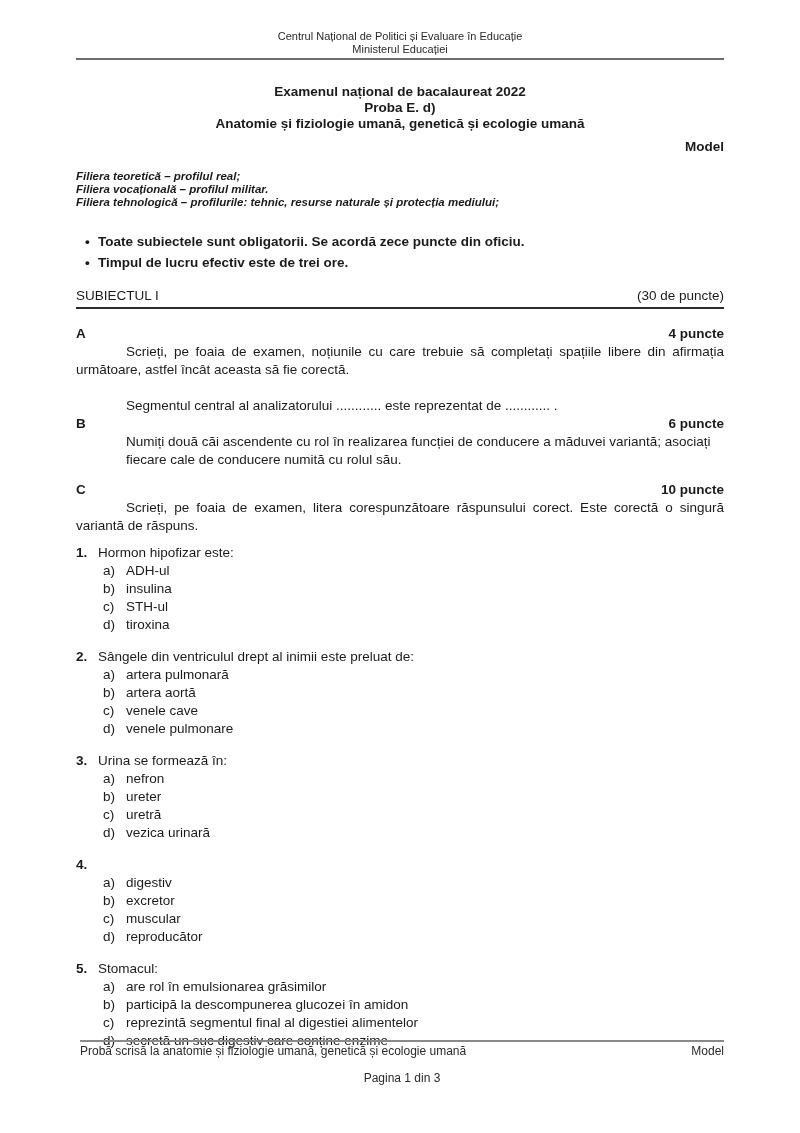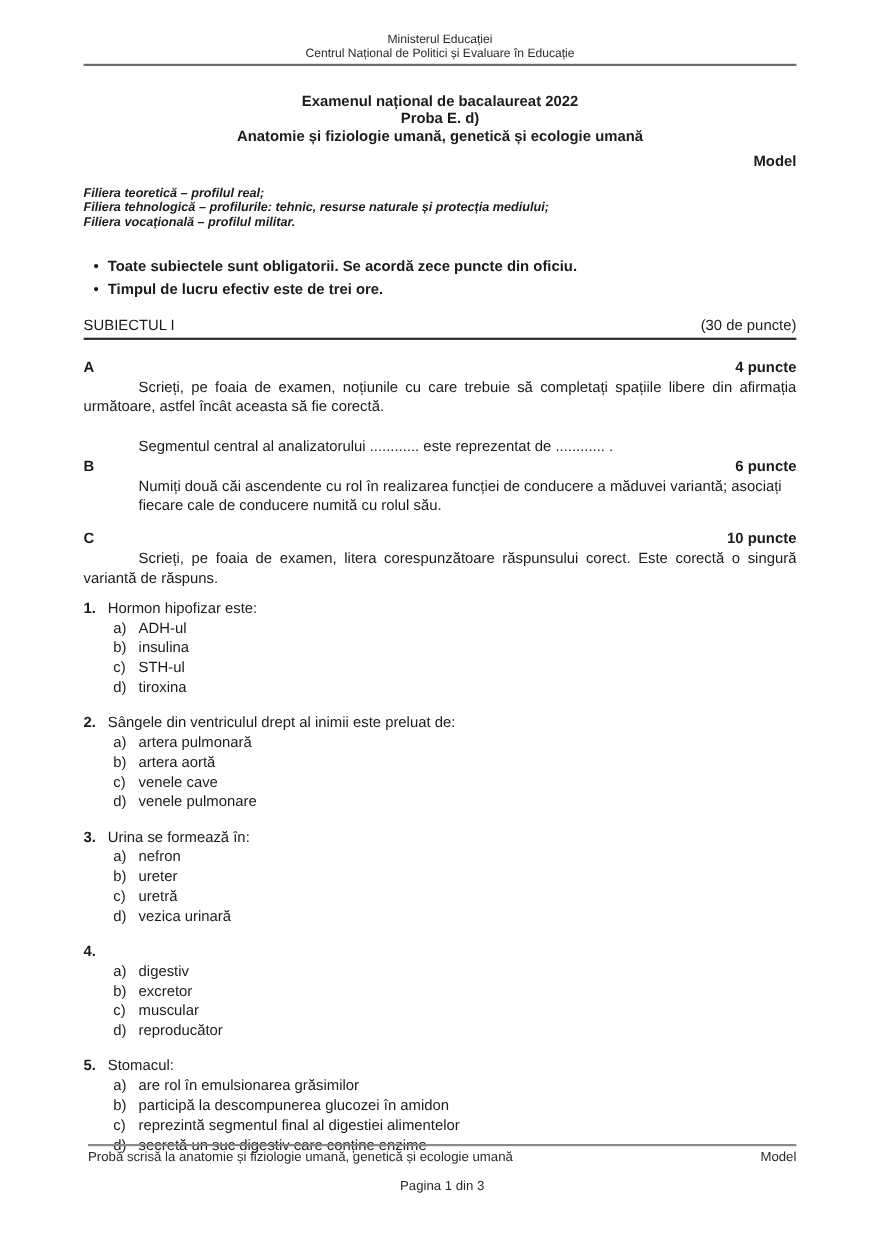--- a/index.html
+++ b/index.html
@@ -73,36 +73,36 @@
   .footer-row { display: flex; justify-content: space-between; }
   .page-num { text-align: center; margin-top: 13px; }
 </style>
 </head>
 <body>
 
 <div class="page">
   <div class="content">
 
     <div class="doc-header">
+      <div>Centrul Național de Politici și Evaluare în Educație</div>
       <div>Ministerul Educației</div>
-      <div>Centrul Național de Politici și Evaluare în Educație</div>
     </div>
     <div class="hrule header-rule"></div>
 
     <div class="title-block">
       <div>Examenul național de bacalaureat 2022</div>
       <div>Proba E. d)</div>
       <div>Anatomie și fiziologie umană, genetică și ecologie umană</div>
     </div>
     <div class="model-row">Model</div>
 
     <div class="filiera-block">
       <div>Filiera teoretică – profilul real;</div>
+      <div>Filiera vocațională – profilul militar.</div>
       <div>Filiera tehnologică – profilurile: tehnic, resurse naturale și protecția mediului;</div>
-      <div>Filiera vocațională – profilul militar.</div>
     </div>
 
     <ul class="instructions">
       <li>
         <span class="bullet">•</span>
         <span>Toate subiectele sunt obligatorii. Se acordă zece puncte din oficiu.</span>
       </li>
       <li>
         <span class="bullet">•</span>
         <span>Timpul de lucru efectiv este de trei ore.</span>

